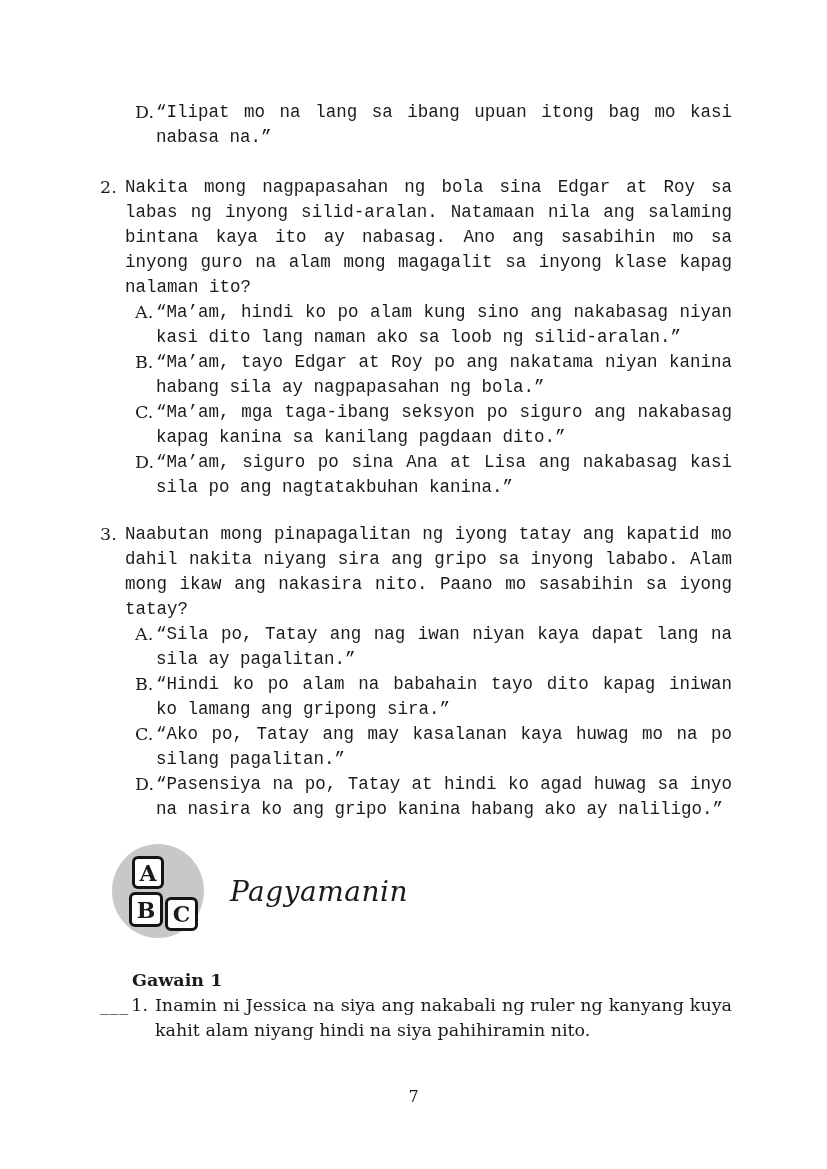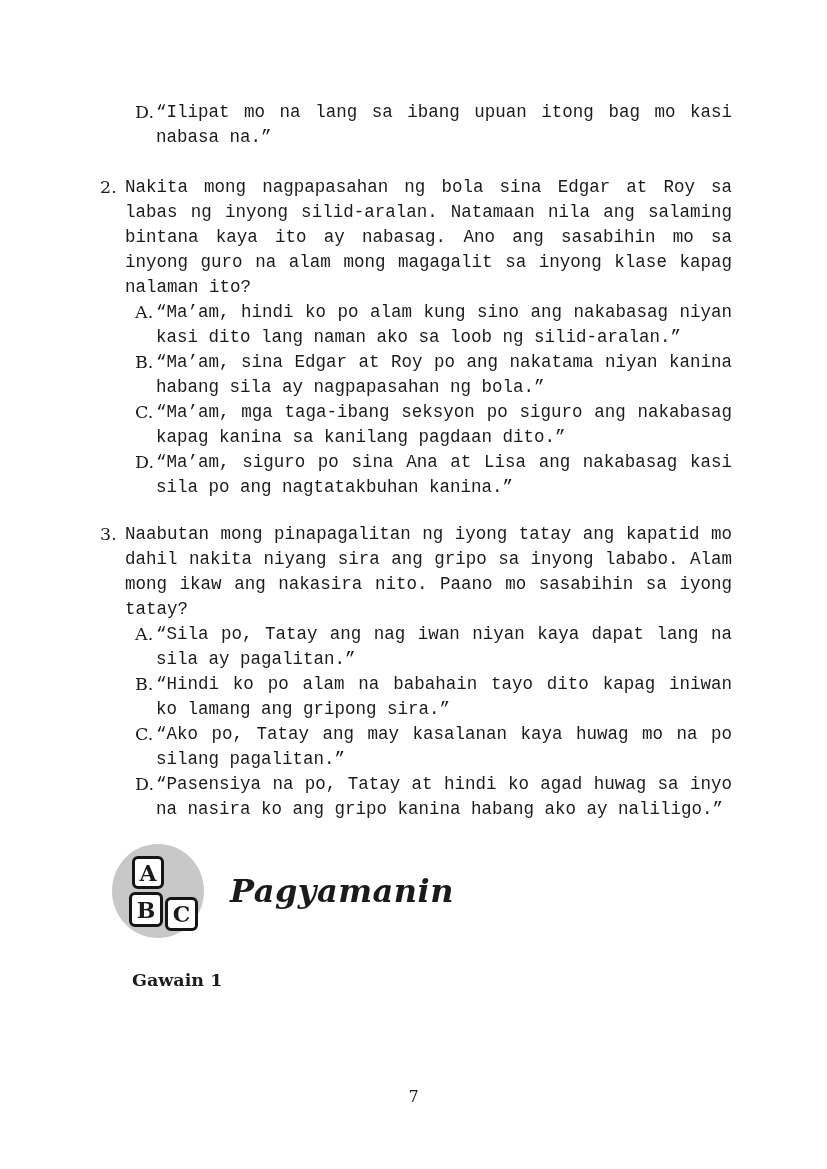--- a/index.html
+++ b/index.html
@@ -57,22 +57,22 @@
     border-radius: 6px;
     font-weight: bold;
     font-size: 22px;
     line-height: 1;
   }
   .block-a { width: 32px; height: 33px; left: 20px; top: 12px; }
   .block-b { width: 34px; height: 35px; left: 17px; top: 48px; }
   .block-c { width: 33px; height: 34px; left: 53px; top: 53px; }
   .section-title {
     margin-left: 26px;
-    font-size: 32px;
-    font-weight: bold;
+    font-size: 28px;
+    font-weight: normal;
     font-style: italic;
     letter-spacing: 0.5px;
   }
   
   .gawain-heading { margin-top: 30px; font-weight: bold; margin-left: 32px; }
   .instructions { text-indent: 48px; text-align: justify; }
   .item-row { display: flex; }
   .item-blank { flex: none; letter-spacing: 1px; }
   .item-num { flex: none; margin-left: 2px; margin-right: 7px; }
   .item-text { flex: 1; text-align: justify; }
@@ -100,21 +100,21 @@
       <div class="q-row">
         <span class="q-num">2.</span>
         <div class="q-text">Nakita mong nagpapasahan ng bola sina Edgar at Roy sa labas ng inyong silid-aralan. Natamaan nila ang salaming bintana kaya ito ay nabasag. Ano ang sasabihin mo sa inyong guro na alam mong magagalit sa inyong klase kapag nalaman ito?</div>
       </div>
       <div class="opt-row">
         <span class="opt-letter">A.</span>
         <div class="opt-text">“Ma’am, hindi ko po alam kung sino ang nakabasag niyan kasi dito lang naman ako sa loob ng silid-aralan.”</div>
       </div>
       <div class="opt-row">
         <span class="opt-letter">B.</span>
-        <div class="opt-text">“Ma’am, sina Edgar at Roy po ang nakatama niyan kanina habang sila ay nagpapasahan ng bola.”</div>
+        <div class="opt-text">“Ma’am, tayo Edgar at Roy po ang nakatama niyan kanina habang sila ay nagpapasahan ng bola.”</div>
       </div>
       <div class="opt-row">
         <span class="opt-letter">C.</span>
         <div class="opt-text">“Ma’am, mga taga-ibang seksyon po siguro ang nakabasag kapag kanina sa kanilang pagdaan dito.”</div>
       </div>
       <div class="opt-row">
         <span class="opt-letter">D.</span>
         <div class="opt-text">“Ma’am, siguro po sina Ana at Lisa ang nakabasag kasi sila po ang nagtatakbuhan kanina.”</div>
       </div>
     </div>
@@ -145,17 +145,22 @@
     <div class="section-banner">
       <div class="abc-icon">
         <span class="block block-a">A</span>
         <span class="block block-b">B</span>
         <span class="block block-c">C</span>
       </div>
       <div class="section-title">Pagyamanin</div>
     </div>
 
     <div class="gawain-heading">Gawain 1</div>
+    <div class="item-row">
+      <span class="item-blank">___</span>
+      <span class="item-num">1.</span>
+      <div class="item-text">Inamin ni Jessica na siya ang nakabali ng ruler ng kanyang kuya kahit alam niyang hindi na siya pahihiramin nito.</div>
+    </div>
 
   </div>
 
   <div class="page-num">7</div>
 </div>
 
 </body></html>

